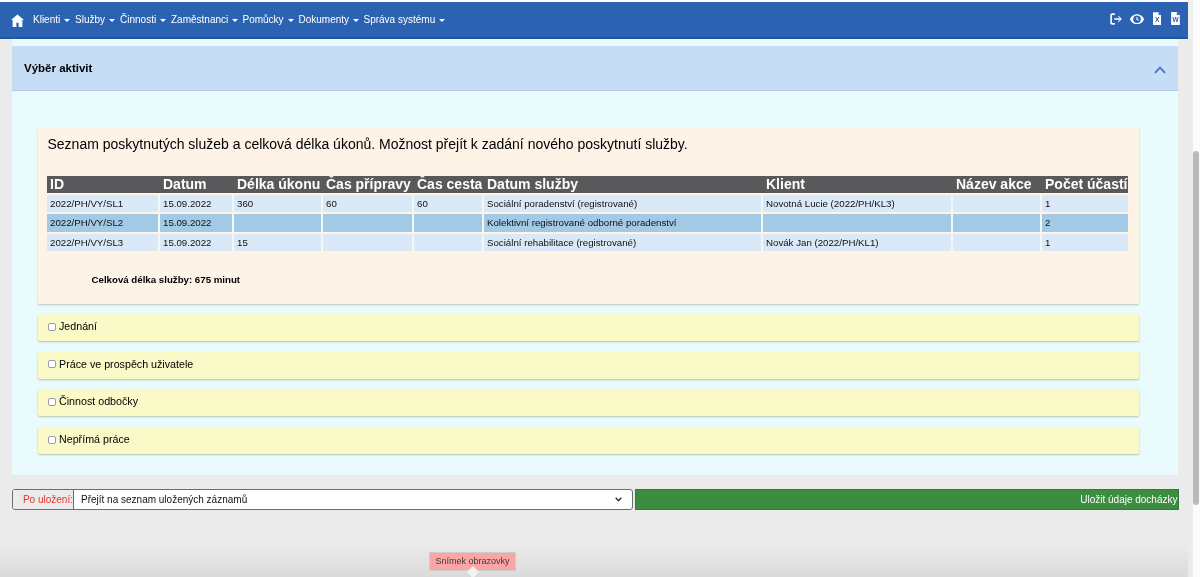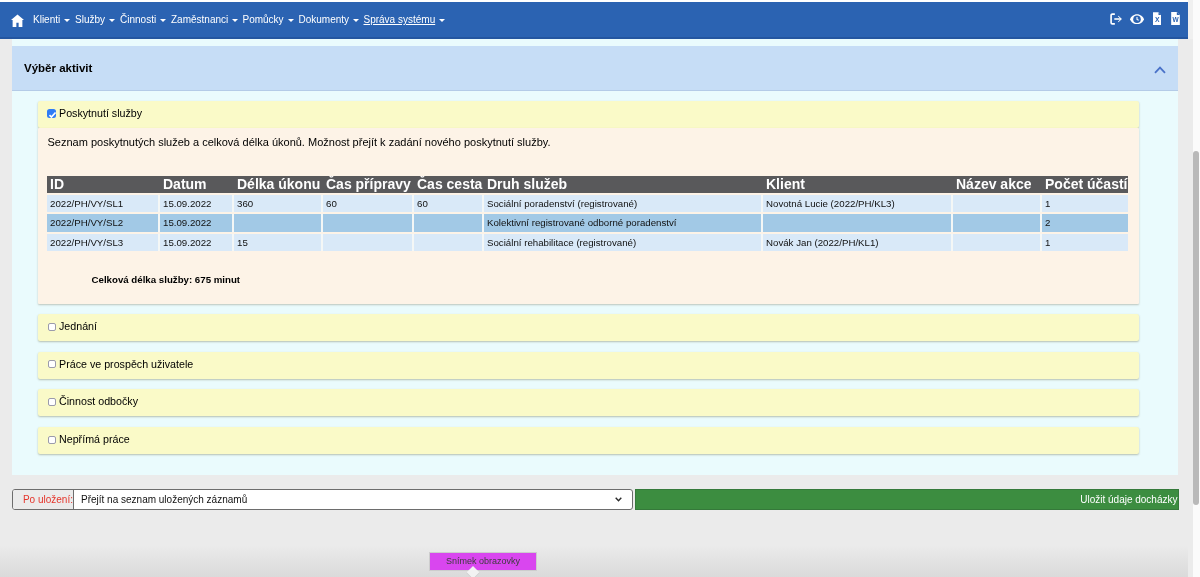--- a/index.html
+++ b/index.html
@@ -13,55 +13,55 @@
 #thumb { position:absolute; left:0.5px; top:151px; width:6px; height:354px; background:#b9b9b9; border-radius:3px; }
 #container { position:absolute; left:12px; top:39px; width:1166px; height:435.5px; background:#eafbfd; }
 #panelhead { position:absolute; left:0; top:7px; width:1166px; height:44.5px; background:#c6ddf6; border-bottom:1px solid #b4cbe7; }
 #panelhead .title { position:absolute; left:12px; top:16px; font-size:11.5px; font-weight:bold; color:#000; }
 .secbar { position:absolute; left:26px; width:1101px; height:27px; background:#fafac8; border-radius:2px; box-shadow:0 1px 2px rgba(80,80,40,0.35); }
 .secbar label { position:absolute; left:21px; top:6px; font-size:10.7px; color:#000; }
 .cb { position:absolute; left:9.5px; top:8.5px; width:8.2px; height:8px; border:1px solid #9b9bab; border-radius:2px; background:#fff; }
 .cbchecked { position:absolute; left:9px; top:8px; width:9.2px; height:9px; border-radius:2.5px; background:#2f7cf6; }
 .cbchecked svg { position:absolute; left:1px; top:1.5px; }
 #secbody { position:absolute; left:26px; top:89px; width:1101px; height:176px; background:#fdf3e7; border-radius:1px; box-shadow:0 1px 2px rgba(80,70,40,0.3); }
-#secbody p { position:absolute; left:9.5px; top:8px; font-size:11px; color:#000; }
+#secbody p { position:absolute; left:9.5px; top:8px; font-size:14px; color:#000; }
 #tablewrap { position:absolute; left:9px; top:46px; }
 table { border-collapse:separate; border-spacing:0 2px; table-layout:fixed; width:1081px; font-size:9.7px; background:transparent; }
 th { background:#59595b; color:#fff; font-weight:bold; text-align:left; height:16.5px; padding:0 0 0 3px; overflow:hidden; white-space:nowrap; font-size:14px; }
 td { height:17.5px; padding:0 0 0 3px; border-right:2px solid #f4f7f6; overflow:hidden; white-space:nowrap; color:#111; }
 td:last-child { border-right:none; }
 tr.lt td { background:#d9e9f8; }
 tr.dk td { background:#a2c9e6; }
 #total { position:absolute; left:9.5px; top:146px; font-size:9.7px; font-weight:bold; color:#000;padding-left:44px; }
 #bottomrow { position:absolute; left:12px; top:488.5px; height:21.5px; }
 #ig { position:absolute; left:0; top:0; width:621px; height:21.5px; border:1px solid #6d6d6d; border-radius:3px; background:#fff; display:flex; overflow:hidden; }
 #iglabel { width:61px; background:#ebebeb; border-right:1px solid #6d6d6d; color:#e5352c; font-size:10px; text-align:right; line-height:19.5px; }
 #igselect { flex:1; font-size:10px; line-height:19.5px; padding-left:7px; color:#111; position:relative; }
 #igchev { position:absolute; right:10px; top:7.5px; width:7px; height:5px; }
 #savebtn { position:absolute; left:622.5px; top:0.5px; width:544px; height:21px; background:#3c8d40; border:1px solid #35793a; color:#fff; font-size:10px; text-align:right; line-height:19px; }
-#tooltip { position:absolute; left:429px; top:552px; width:108px; height:19px; background:#d946ef; border:1px solid #cdcdcd; border-radius:0; color:#3c3c3c; font-size:9px; text-align:center; line-height:17px; }
+#tooltip { position:absolute; left:429px; top:552px; width:87px; height:19px; background:#fca5a5; border:1px solid #cdcdcd; border-radius:0; color:#3c3c3c; font-size:9px; text-align:center; line-height:17px; }
 #tooltip:after { content:""; position:absolute; left:38px; top:14.5px; width:9px; height:9px; background:#f2f2f2; border-right:1px solid #cdcdcd; border-bottom:1px solid #cdcdcd; transform:rotate(45deg); }
 #botgrad { position:absolute; left:0; top:545px; width:1188px; height:32px; background:linear-gradient(#ebebeb,#dadada); }
 .navicon { position:absolute; }
 </style>
 </head>
 <body>
 <div id="botgrad"></div>
 <div id="topwhite"></div>
 <div id="nav">
   <svg class="navicon" style="left:10.5px; top:12px;" width="13" height="13" viewBox="0 0 16 16">
       <path fill="#fff" d="M8 0.5L0 7.5h2v8.5h4.6v-5.2h2.8v5.2H14V7.5h2z"></path>
     </svg>
   <span class="navitem" style="left:33px;">Klienti<span class="caret"></span></span>
   <span class="navitem" style="left:75px;">Služby<span class="caret"></span></span>
   <span class="navitem" style="left:120px;">Činnosti<span class="caret"></span></span>
   <span class="navitem" style="left:171px;">Zaměstnanci<span class="caret"></span></span>
   <span class="navitem" style="left:242.5px;">Pomůcky<span class="caret"></span></span>
   <span class="navitem" style="left:298.5px;">Dokumenty<span class="caret"></span></span>
-  <span class="navitem" style="left:363.5px;text-decoration:underline;">Správa systému<span class="caret"></span></span>
+  <span class="navitem" style="left:363.5px;">Správa systému<span class="caret"></span></span>
   <svg class="navicon" style="left:1109.5px; top:10.5px;" width="12.5" height="12" viewBox="0 0 16 15">
       <path fill="none" stroke="#fff" stroke-width="2.1" d="M6.2 1.2H3a1.6 1.6 0 0 0-1.6 1.6v9.4A1.6 1.6 0 0 0 3 13.8h3.2"></path>
       <path fill="none" stroke="#fff" stroke-width="2" d="M5.5 7.5h8.5"></path>
       <path fill="#fff" d="M10.8 3.2L15.3 7.5 10.8 11.8 10.1 11l3.5-3.5-3.5-3.5z"></path>
     </svg>
   <svg class="navicon" style="left:1130px; top:11.5px;" width="14" height="10.5" viewBox="0 0 20 15">
       <path fill="#fff" d="M10 0.3C5.2 0.3 1.3 3.6 0 7.5c1.3 3.9 5.2 7.2 10 7.2s8.7-3.3 10-7.2C18.7 3.6 14.8 0.3 10 0.3z"></path>
       <circle cx="10" cy="7.5" r="5.4" fill="#2b63b2"></circle>
       <path fill="none" stroke="#fff" stroke-width="1.5" d="M10 4.4v3.3l2.4 1.3"></path>
     </svg>
@@ -80,28 +80,20 @@
     <div id="thumb"></div>
   </div>
 <div style="position:absolute; left:1188px; top:0; width:4.5px; height:39px; background:#f0f0f0;"></div>
 <div id="container">
   <div id="panelhead">
     <span class="title">Výběr aktivit</span>
     <svg style="position:absolute; right:12px; top:20px;" width="12" height="8" viewBox="0 0 12 8">
         <path fill="none" stroke="#4a72c8" stroke-width="1.8" d="M1 6.8L6 1.6l5 5.2"></path>
       </svg>
   </div>
-  <div class="secbar" style="top:62.3px;">
-    <span class="cbchecked">
-        <svg width="9" height="8" viewBox="0 0 11 9">
-          <path fill="none" stroke="#fff" stroke-width="2" d="M1.8 4.6l2.4 2.4L9.2 1.4"></path>
-        </svg>
-      </span>
-    <label style="left:21px;">Poskytnutí služby</label>
-  </div>
   <div id="secbody">
     <p>Seznam poskytnutých služeb a celková délka úkonů. Možnost přejít k zadání nového poskytnutí služby.</p>
     <div id="tablewrap">
     <table>
       <colgroup>
             <col style="width:113px">
             <col style="width:74px">
             <col style="width:89px">
             <col style="width:91px">
             <col style="width:70px">
@@ -110,21 +102,21 @@
             <col style="width:89px">
             <col style="width:86px">
           </colgroup>
       <tbody>
             <tr>
               <th>ID</th>
               <th>Datum</th>
               <th>Délka úkonu</th>
               <th>Čas přípravy</th>
               <th>Čas cesta</th>
-              <th>Druh služeb</th>
+              <th>Datum služby</th>
               <th>Klient</th>
               <th>Název akce</th>
               <th>Počet účastí</th>
             </tr>
       <tr class="lt">
               <td>2022/PH/VY/SL1</td>
               <td>15.09.2022</td>
               <td>360</td>
               <td>60</td>
               <td>60</td>

